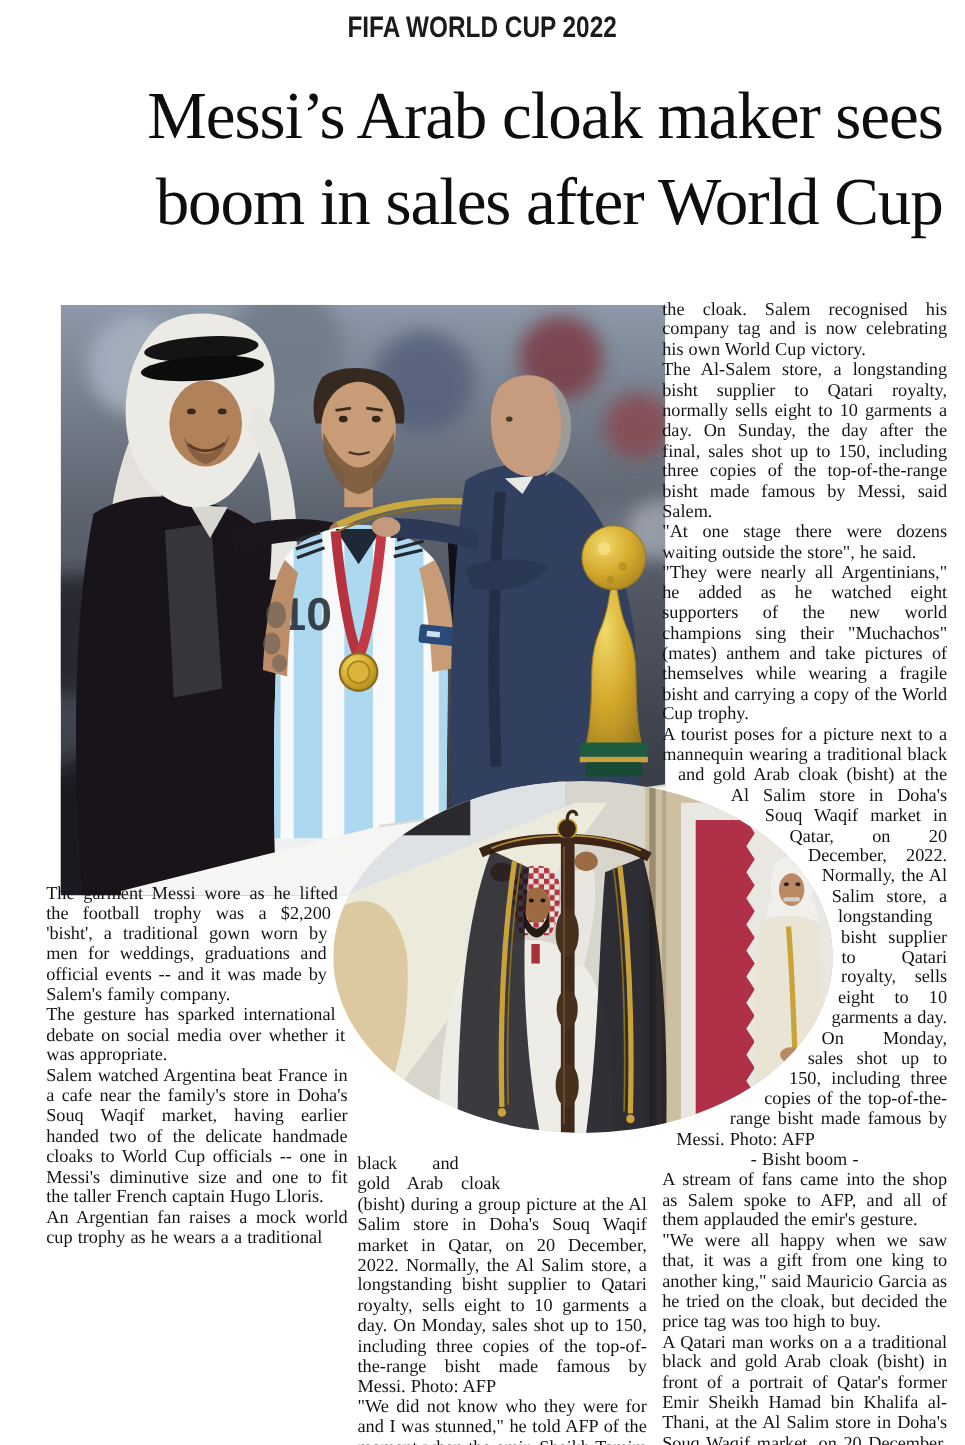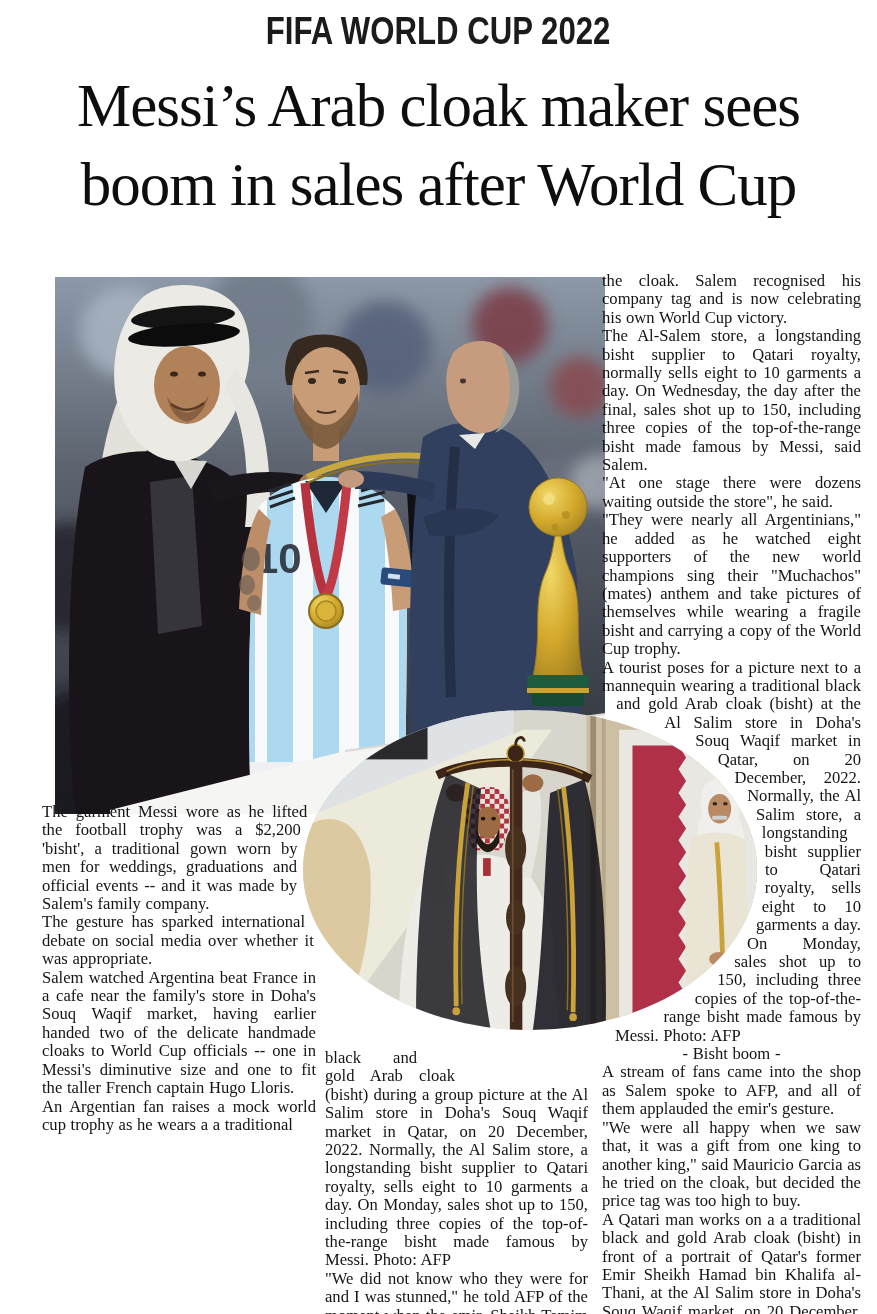--- a/index.html
+++ b/index.html
@@ -1,24 +1,24 @@
 <!DOCTYPE html>
 <html lang="en"><head>
 <meta charset="utf-8">
 <style>
   html,body{margin:0;padding:0;background:#ffffff;}
   #page{position:relative;width:877px;height:1314px;background:#ffffff;overflow:hidden;
         font-family:"Liberation Serif", serif;color:#141414;}
 
   .kicker{position:absolute;left:0;top:10px;width:877px;text-align:center;
-          font-family:"Liberation Sans", sans-serif;font-weight:bold;font-size:38px;
+          font-family:"Liberation Sans", sans-serif;font-weight:bold;font-size:27px;
           color:#1b1b1b;letter-spacing:0px;}
   .kicker span{display:inline-block;transform:scaleX(.82);transform-origin:center;}
 
-  .headline{position:absolute;left:20px;top:66px;width:837px;text-align:center;
+  .headline{position:absolute;left:20px;top:66px;width:837px;text-align:right;
             font-family:"Liberation Serif", serif;font-weight:400;font-size:61px;
             line-height:79px;letter-spacing:-1px;color:#0e0e0e;white-space:nowrap;}
 
   .photo-main{position:absolute;left:40px;top:262px;width:550px;height:537px;overflow:hidden;}
   .photo-oval{position:absolute;left:303px;top:710px;width:454px;height:320px;
               border-radius:50%;overflow:hidden;}
   .photo-main svg,.photo-oval svg{display:block;width:100%;height:100%;}
 
   .col{position:absolute;font-size:16.6px;line-height:18.4px;text-align:justify;
        hyphens:auto;-webkit-hyphens:auto;word-spacing:.5px;}
@@ -257,21 +257,21 @@
 
   <div class="col col-mid">
     <div class="spacer-mid-col"></div>
     <p>black and gold Arab cloak (bisht) during a group picture at the Al Salim store in Doha's Souq Waqif market in Qatar, on 20 December, 2022. Normally, the Al Salim store, a longstanding bisht supplier to Qatari royalty, sells eight to 10 garments a day. On Monday, sales shot up to 150, including three copies of the top-of-the-range bisht made famous by Messi. Photo: AFP</p>
     <p>"We did not know who they were for and I was stunned," he told AFP of the moment when the emir, Sheikh Tamim bin Hamad Al-Thani, dressed Messi in</p>
   </div>
 
   <div class="col col-right">
     <div class="spacer-right-col"></div>
     <p>the cloak. Salem recognised his company tag and is now celebrating his own World Cup victory.</p>
-    <p>The Al-Salem store, a longstanding bisht supplier to Qatari royalty, normally sells eight to 10 garments a day. On Wednesday, the day after the final, sales shot up to 150, including three copies of the top-of-the-range bisht made famous by Messi, said Salem.</p>
+    <p>The Al-Salem store, a longstanding bisht supplier to Qatari royalty, normally sells eight to 10 garments a day. On Sunday, the day after the final, sales shot up to 150, including three copies of the top-of-the-range bisht made famous by Messi, said Salem.</p>
     <p>"At one stage there were dozens waiting outside the store", he said.</p>
     <p>"They were nearly all Argentinians," he added as he watched eight supporters of the new world champions sing their "Muchachos" (mates) anthem and take pictures of themselves while wearing a fragile bisht and carrying a copy of the World Cup trophy.</p>
     <p>A tourist poses for a picture next to a mannequin wearing a traditional black and gold Arab cloak (bisht) at the Al Salim store in Doha's Souq Waqif market in Qatar, on 20 December, 2022. Normally, the Al Salim store, a longstanding bisht supplier to Qatari royalty, sells eight to 10 garments a day. On Monday, sales shot up to 150, including three copies of the top-of-the-range bisht made famous by Messi. Photo: AFP</p>
     <p class="subhead">- Bisht boom -</p>
     <p>A stream of fans came into the shop as Salem spoke to AFP, and all of them applauded the emir's gesture.</p>
     <p>"We were all happy when we saw that, it was a gift from one king to another king," said Mauricio Garcia as he tried on the cloak, but decided the price tag was too high to buy.</p>
     <p>A Qatari man works on a a traditional black and gold Arab cloak (bisht) in front of a portrait of Qatar's former Emir Sheikh Hamad bin Khalifa al-Thani, at the Al Salim store in Doha's Souq Waqif market, on 20 December, 2022. Normally, the Al Salim store, a longstanding bisht supplier to Qatari royalty, sells eight to 10 garments a day.</p>
   </div>
 
 </div>

